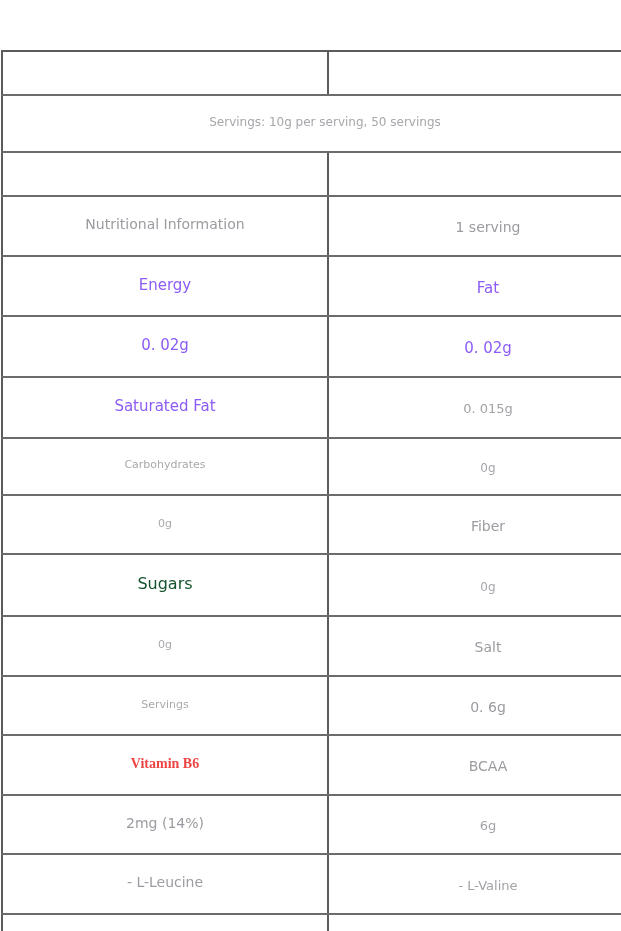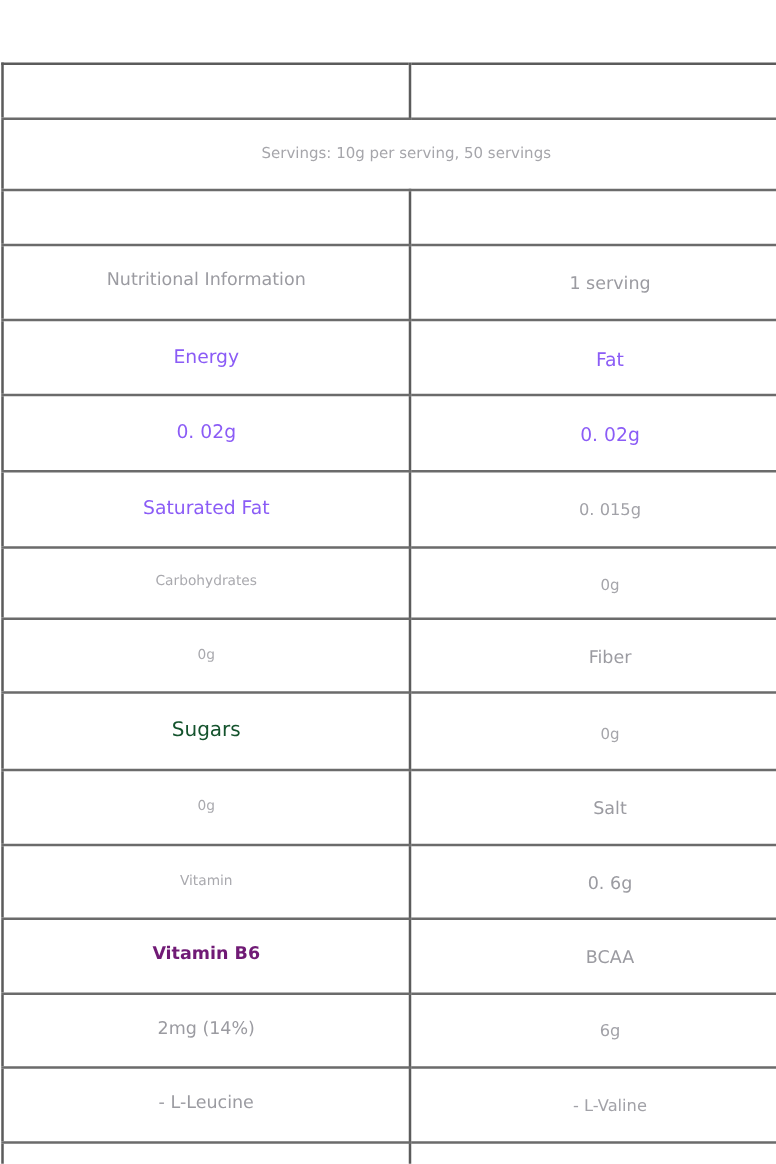--- a/index.html
+++ b/index.html
@@ -65,21 +65,21 @@
     border-right: none;
   }
 
   
   .t-xs   { font-size: 11px;  color: #a9a9ae; font-weight: 400; }
   .t-sm   { font-size: 12px;  color: #a6a6ab; font-weight: 400; }
   .t-md   { font-size: 13px;  color: #a2a2a8; font-weight: 400; }
   .t-lg   { font-size: 14px;  color: #9b9ba1; font-weight: 400; }
   .t-xl   { font-size: 15px;  color: #8b5cf6; font-weight: 400; }
   .t-xxl  { font-size: 16px;  color: #14532d; font-weight: 400; }
-  .t-bold { font-weight: 700; color: #701a75; }
+  .t-bold { font-weight: 700; color: #ef4444; font-family: Liberation Serif, serif; }
 
   
   td.col-right > .cell-text,
   td.span-both > .cell-text {
     display: block;
     position: relative;
     top: 2px;
   }
   td.col-left > .cell-text {
     display: block;
@@ -188,21 +188,21 @@
         <td class="col-left">
           <span class="cell-text t-xs">0g</span>
         </td>
         <td class="col-right">
           <span class="cell-text t-lg">Salt</span>
         </td>
       </tr>
 
       <tr>
         <td class="col-left">
-          <span class="cell-text t-xs">Vitamin</span>
+          <span class="cell-text t-xs">Servings</span>
         </td>
         <td class="col-right">
           <span class="cell-text t-lg">0. 6g</span>
         </td>
       </tr>
 
       <tr>
         <td class="col-left">
           <span class="cell-text t-lg t-bold">Vitamin B6</span>
         </td>

